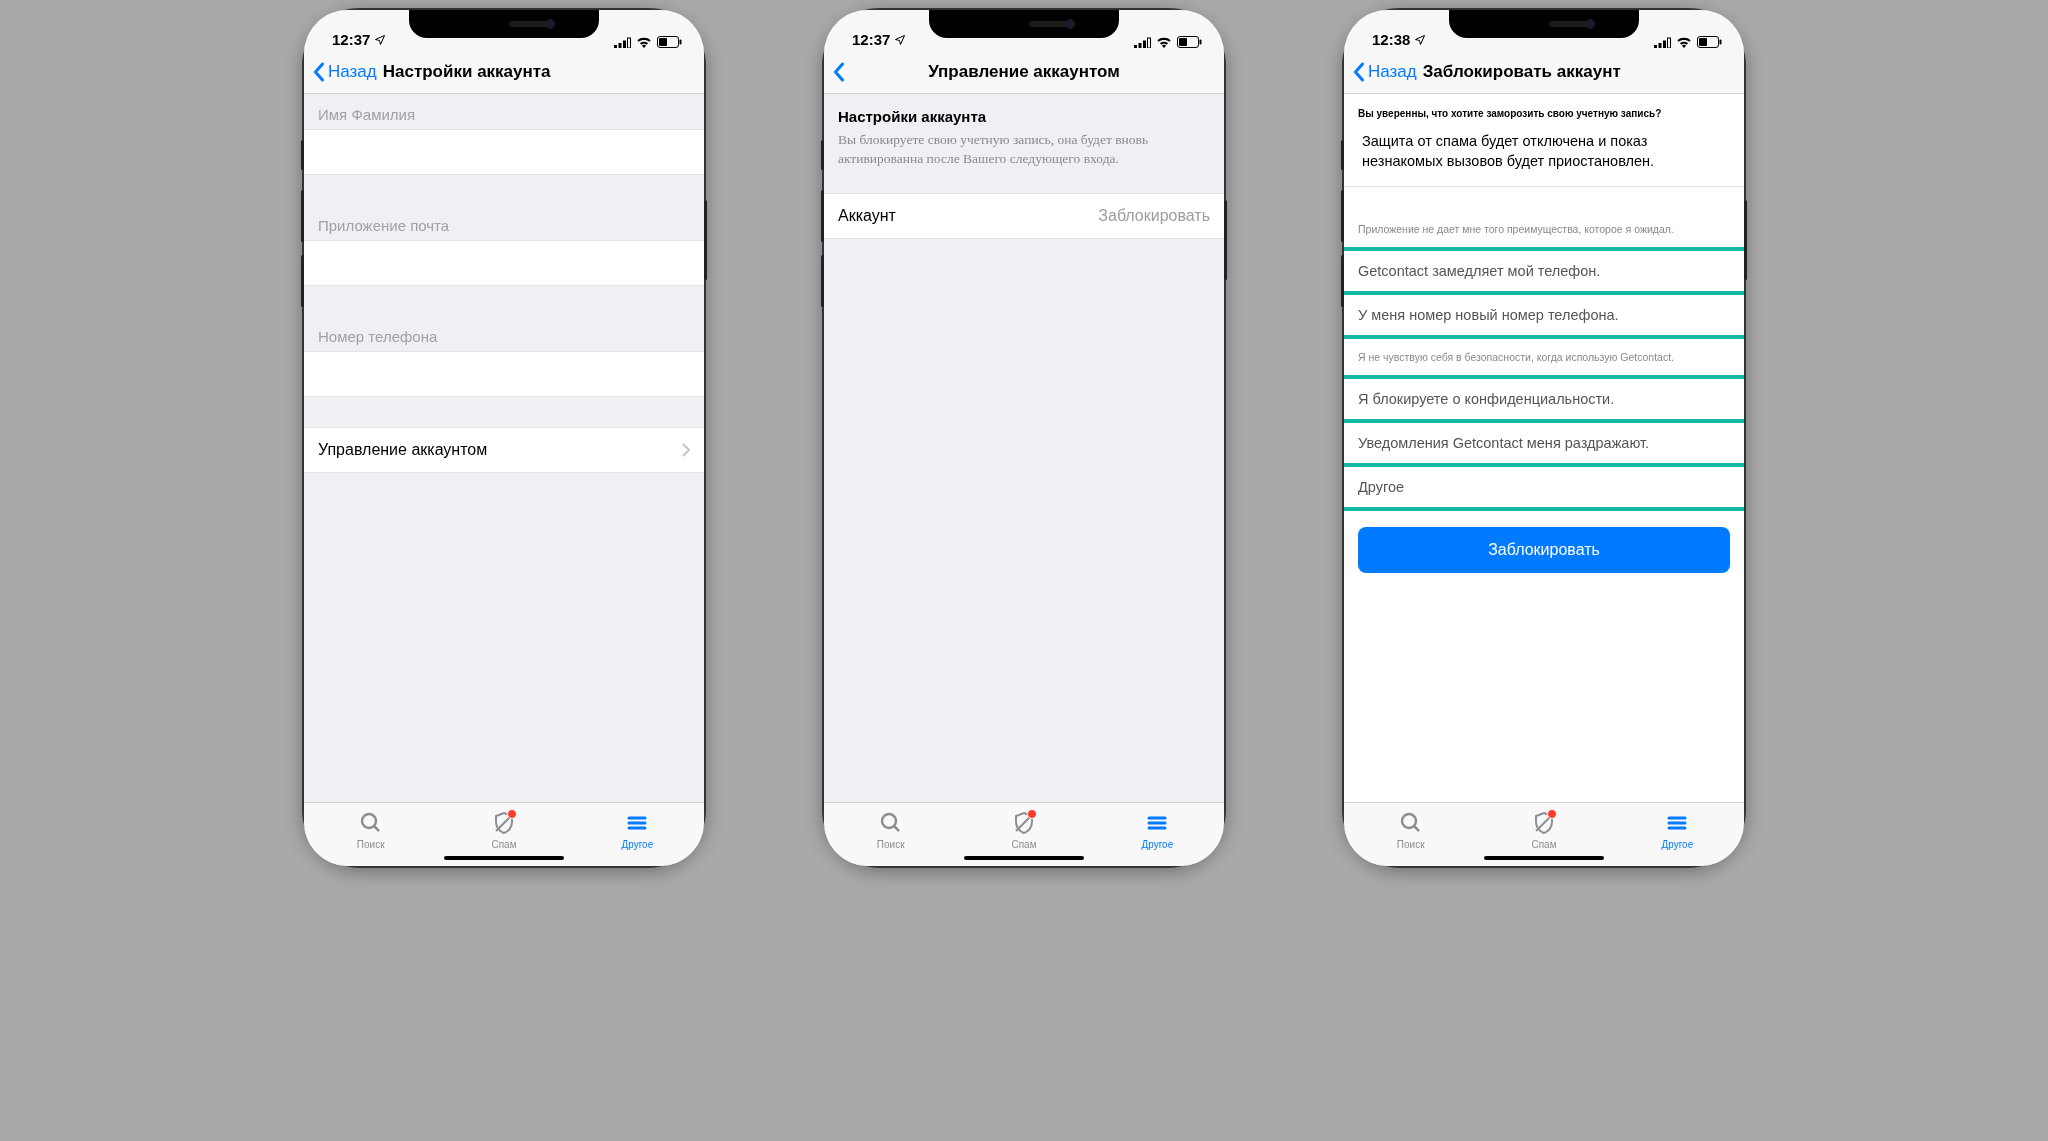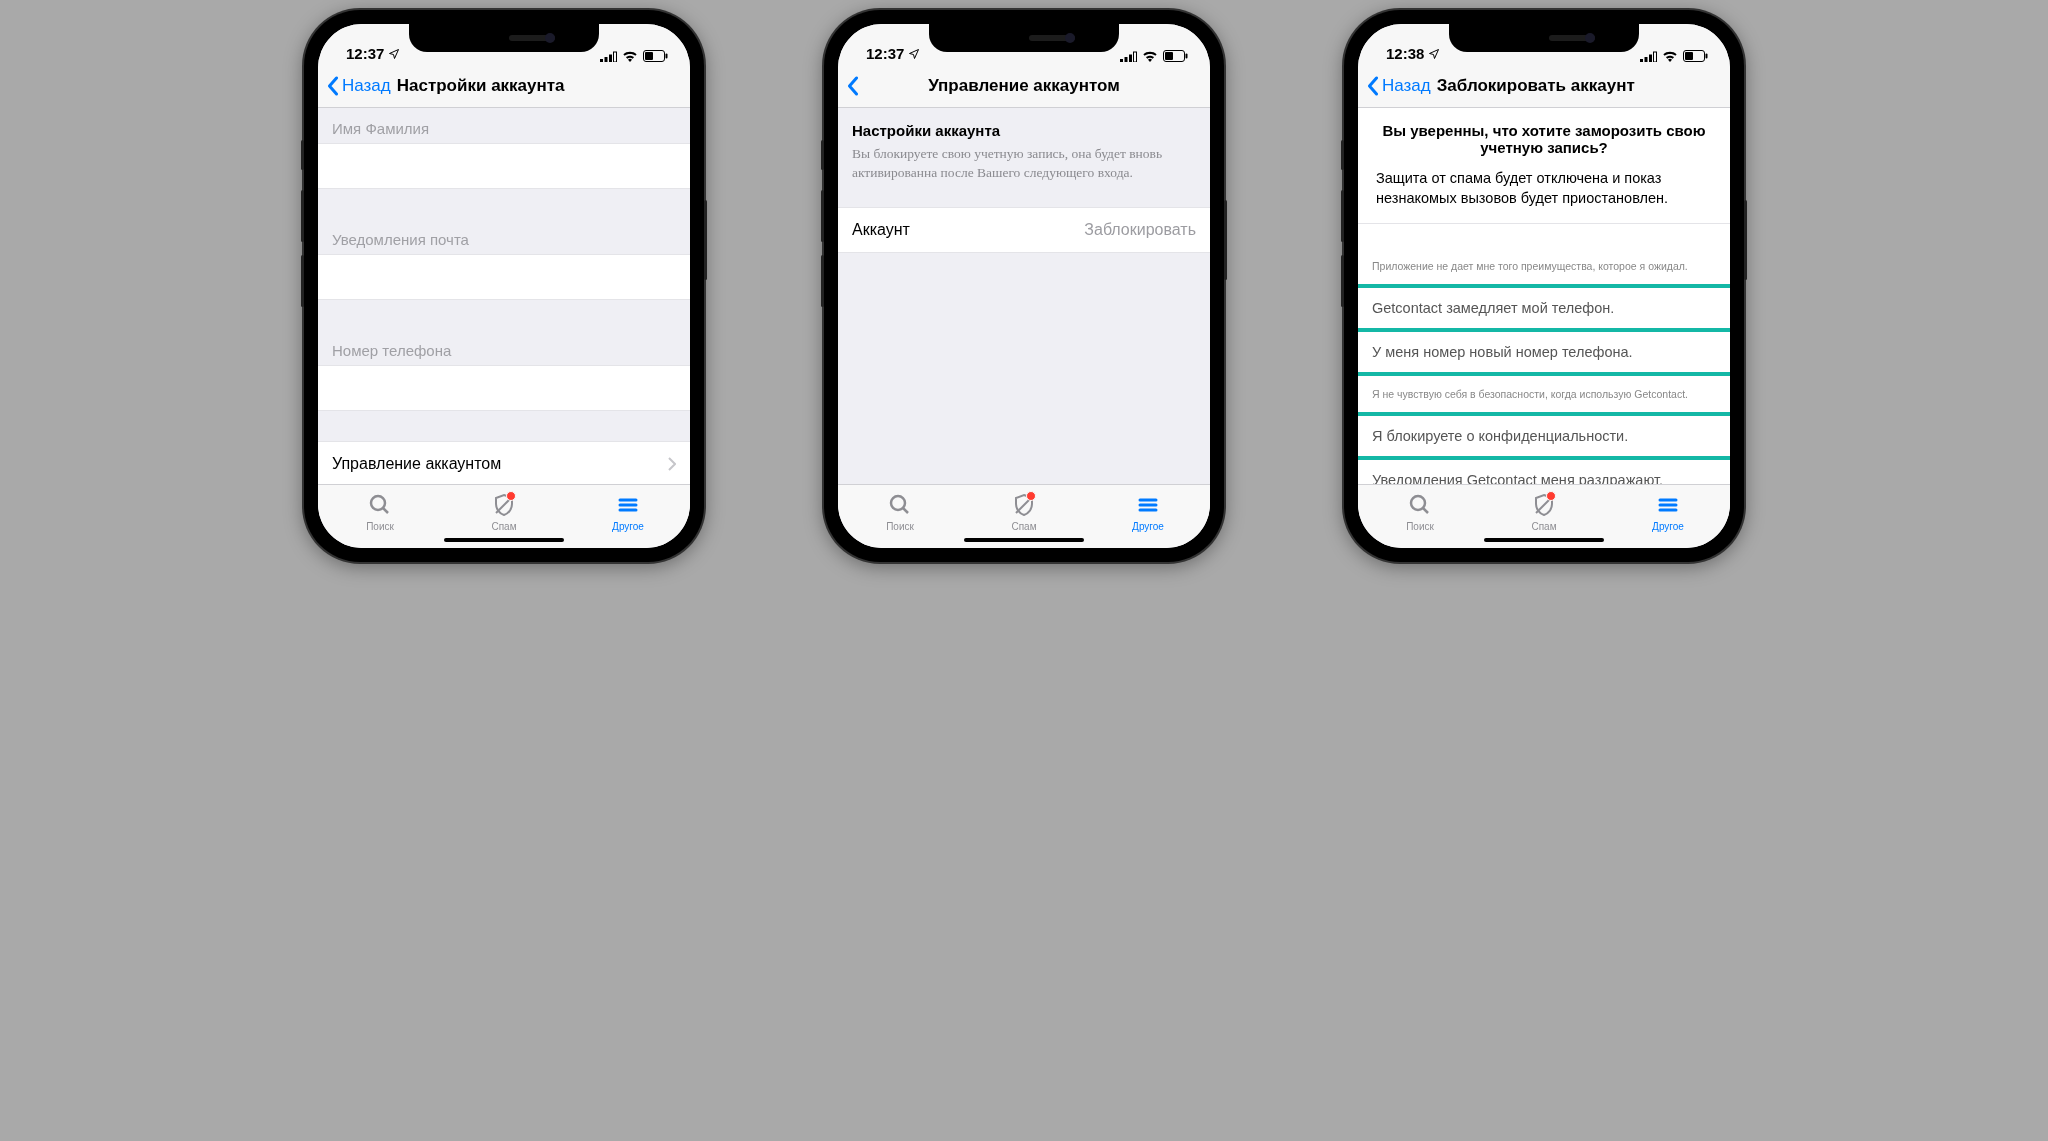--- a/index.html
+++ b/index.html
@@ -7,24 +7,24 @@
     background: #a9a9a9;
     font-family: -apple-system, "Helvetica Neue", Helvetica, Arial, sans-serif;
     display: flex;
     justify-content: center;
     gap: 120px;
     padding: 10px;
     min-height: 1141px;
   }
   .phone {
     width: 400px;
-    height: 552px;
+    height: 856px;
     background: #000;
     border-radius: 56px;
-    padding: 14px;
+    padding: 0;
     position: relative;
     box-shadow: 0 0 0 2px #333, 0 4px 20px rgba(0,0,0,.4);
   }
   .side-btn { position:absolute; background:#222; border-radius:2px; }
   .side-l1 { left:-3px; top:130px; width:3px; height:30px; }
   .side-l2 { left:-3px; top:180px; width:3px; height:52px; }
   .side-l3 { left:-3px; top:245px; width:3px; height:52px; }
   .side-r  { right:-3px; top:190px; width:3px; height:80px; }
   .screen {
     width: 100%;
@@ -133,21 +133,21 @@
   .home-ind {
     position:absolute; bottom:6px; left:50%; transform:translateX(-50%);
     width:120px; height:4px; background:#000; border-radius:3px;
   }
   
   .s2-head { padding: 14px 14px 10px; }
   .s2-head-title { font-size:15px; font-weight:600; color:#000; margin-bottom:6px;}
   .s2-head-desc { font-size:13.5px; color:#8a8a8f; line-height:1.4;font-family:Liberation Serif, serif; }
   
   .s3-top { background:#fff; border-bottom:1px solid #e4e4e8; padding: 14px 14px; }
-  .s3-q { font-size:15px; font-weight:700; color:#000; text-align:center; margin-bottom:12px;}
+  .s3-q { font-size:10px; font-weight:700; color:#000; margin-bottom:12px;}
   .s3-mesg { font-size:14.5px; color:#000; line-height:1.4; padding:0 4px;}
   .s3-reasons { background:#fff; margin-top:24px; }
   .reason {
     border-bottom: 4px solid #14b8a6;
     padding: 12px 14px;
     color:#555;
     cursor:pointer;
   }
   .reason.small { font-size:10.5px; color:#888; }
   .reason.norm { font-size:14.5px; }
@@ -206,21 +206,21 @@
             <polyline points="10,2 3,10 10,18"></polyline>
           </svg>
         <span style="margin-left:3px">Назад</span>
       </div>
       <div class="nav-title">Настройки аккаунта</div>
     </div>
     <div class="content">
       <div class="sect-label">Имя Фамилия</div>
       <div class="cell"></div>
       <div class="cell-spacer"></div>
-      <div class="sect-label">Уведомления почта</div>
+      <div class="sect-label">Приложение почта</div>
       <div class="cell"></div>
       <div class="cell-spacer"></div>
       <div class="sect-label">Номер телефона</div>
       <div class="cell"></div>
       <div class="cell-spacer"></div>
       <div class="cell">
         <span>Управление аккаунтом</span>
         <span class="chev">
           <svg width="8" height="14" viewBox="0 0 8 14" fill="none" stroke="#c6c6ca" stroke-width="2">
               <polyline points="1,1 7,7 1,13"></polyline>

